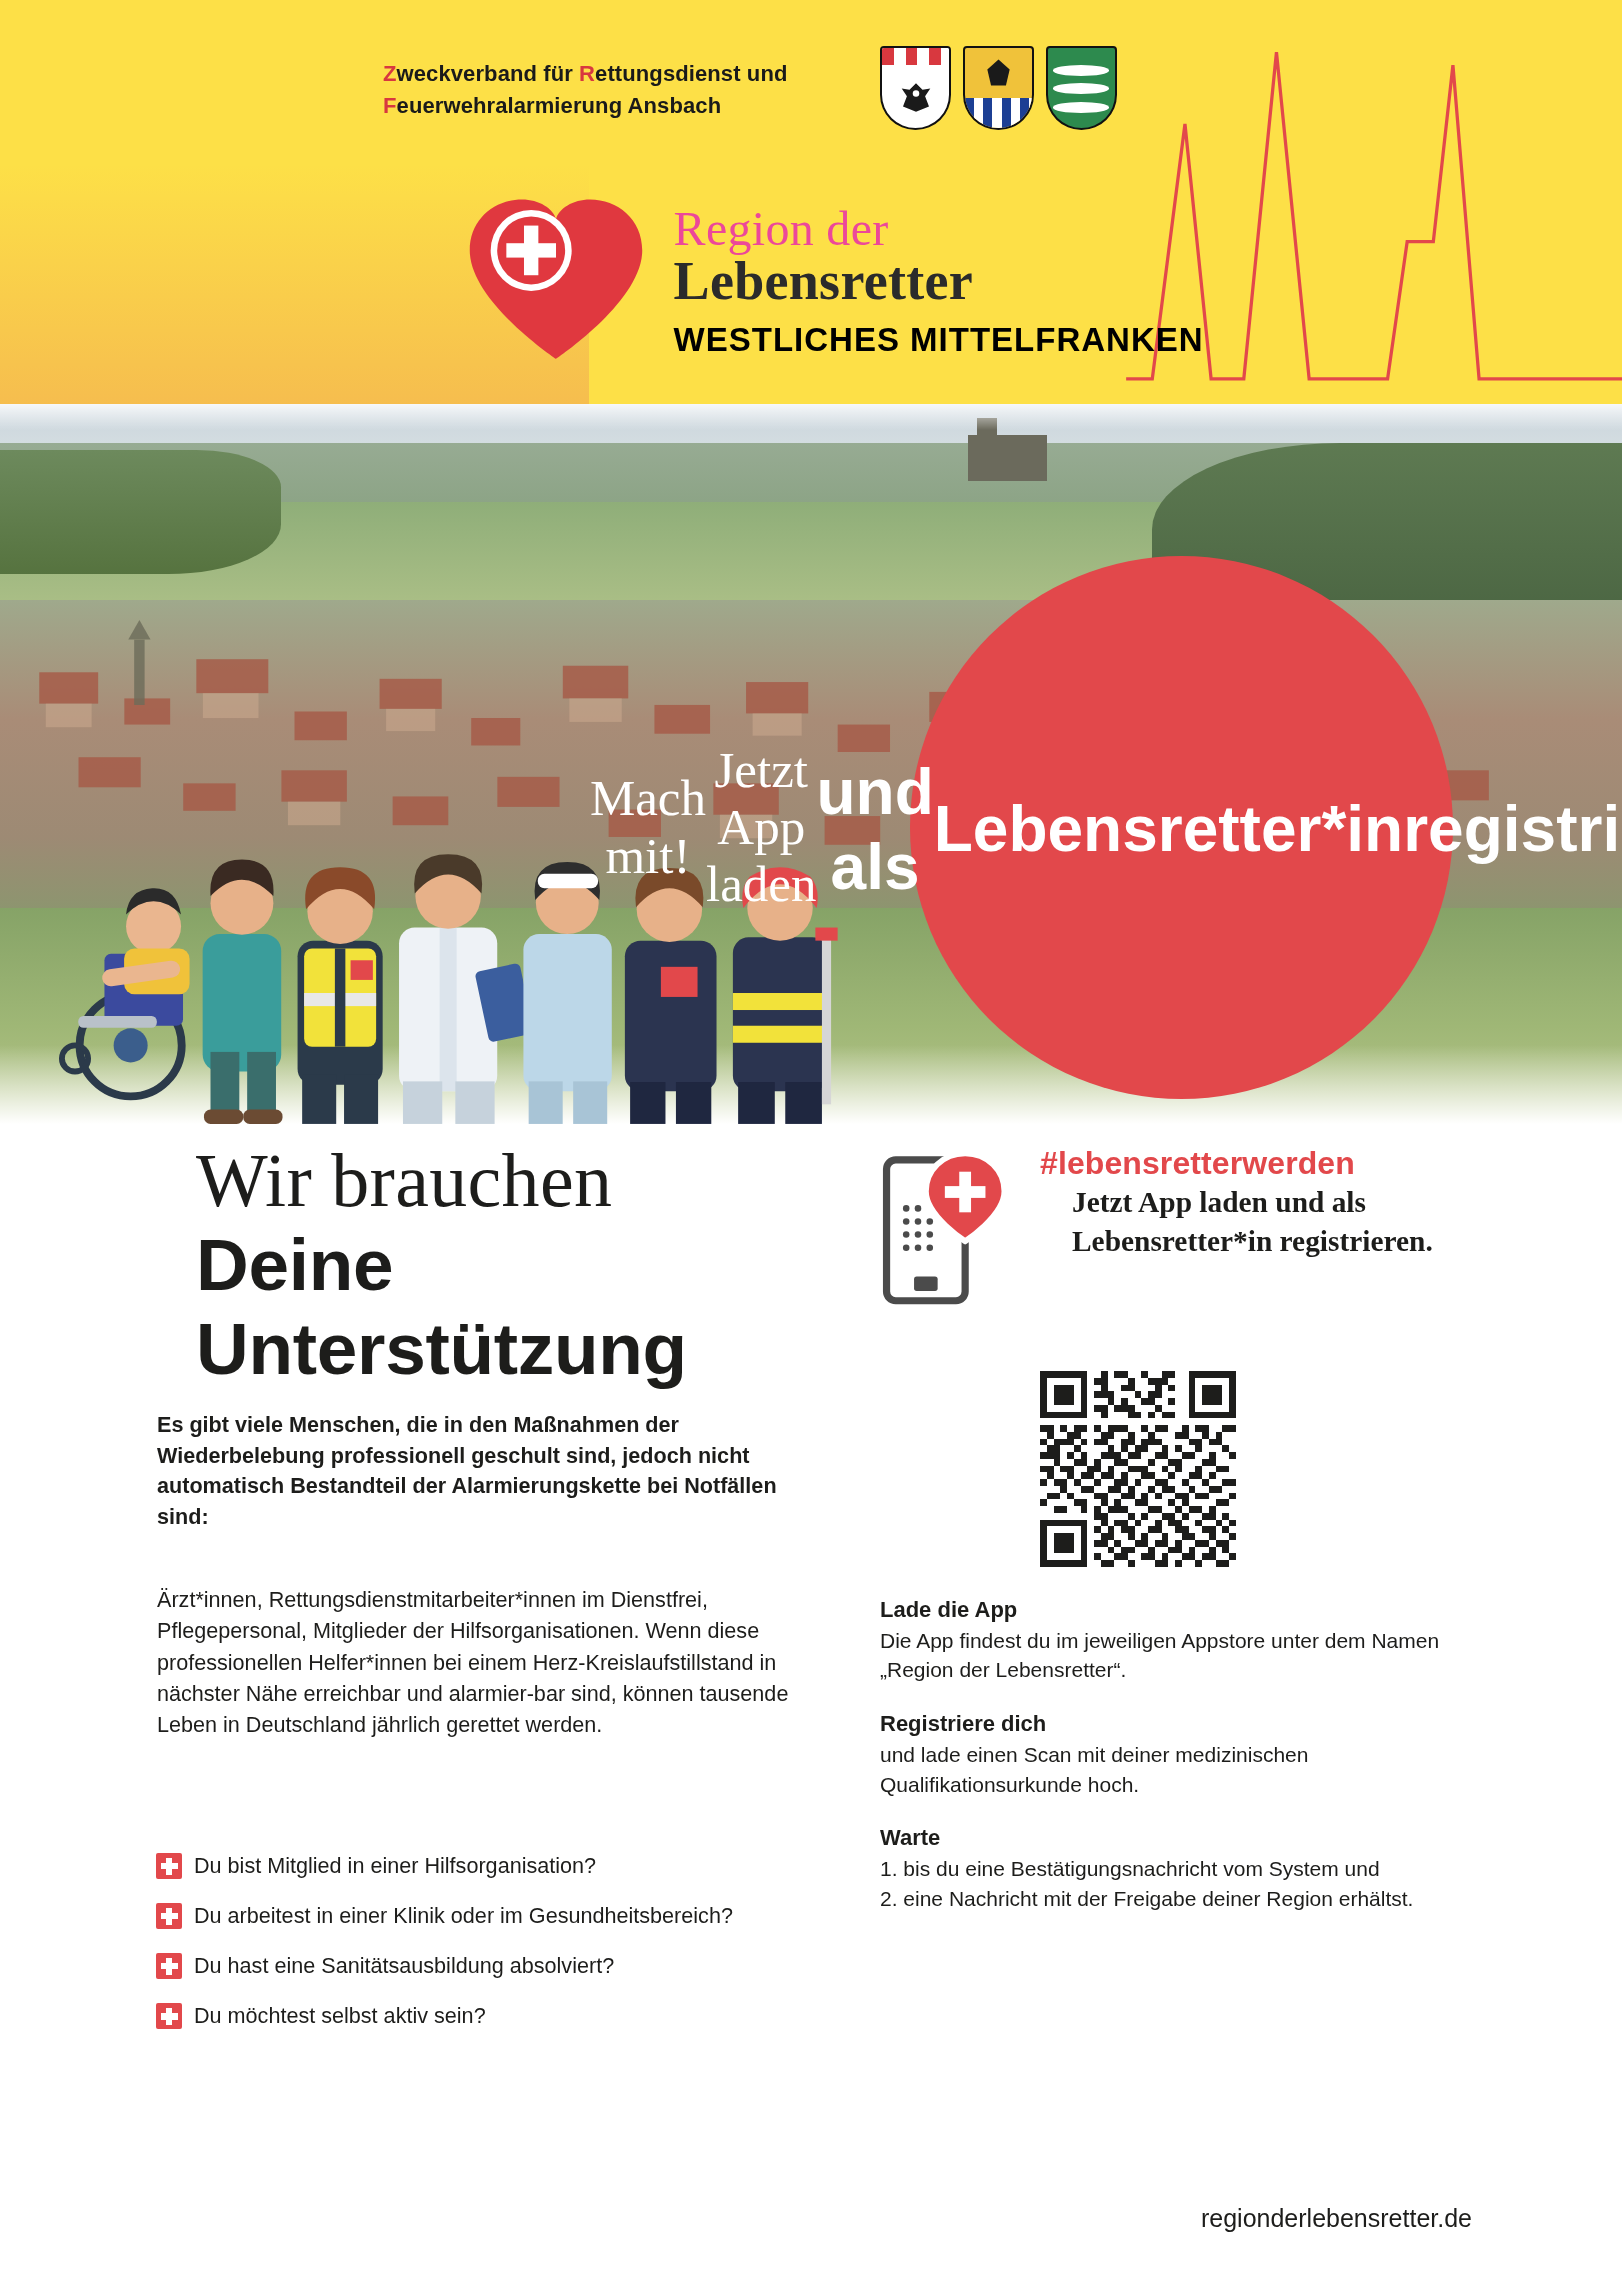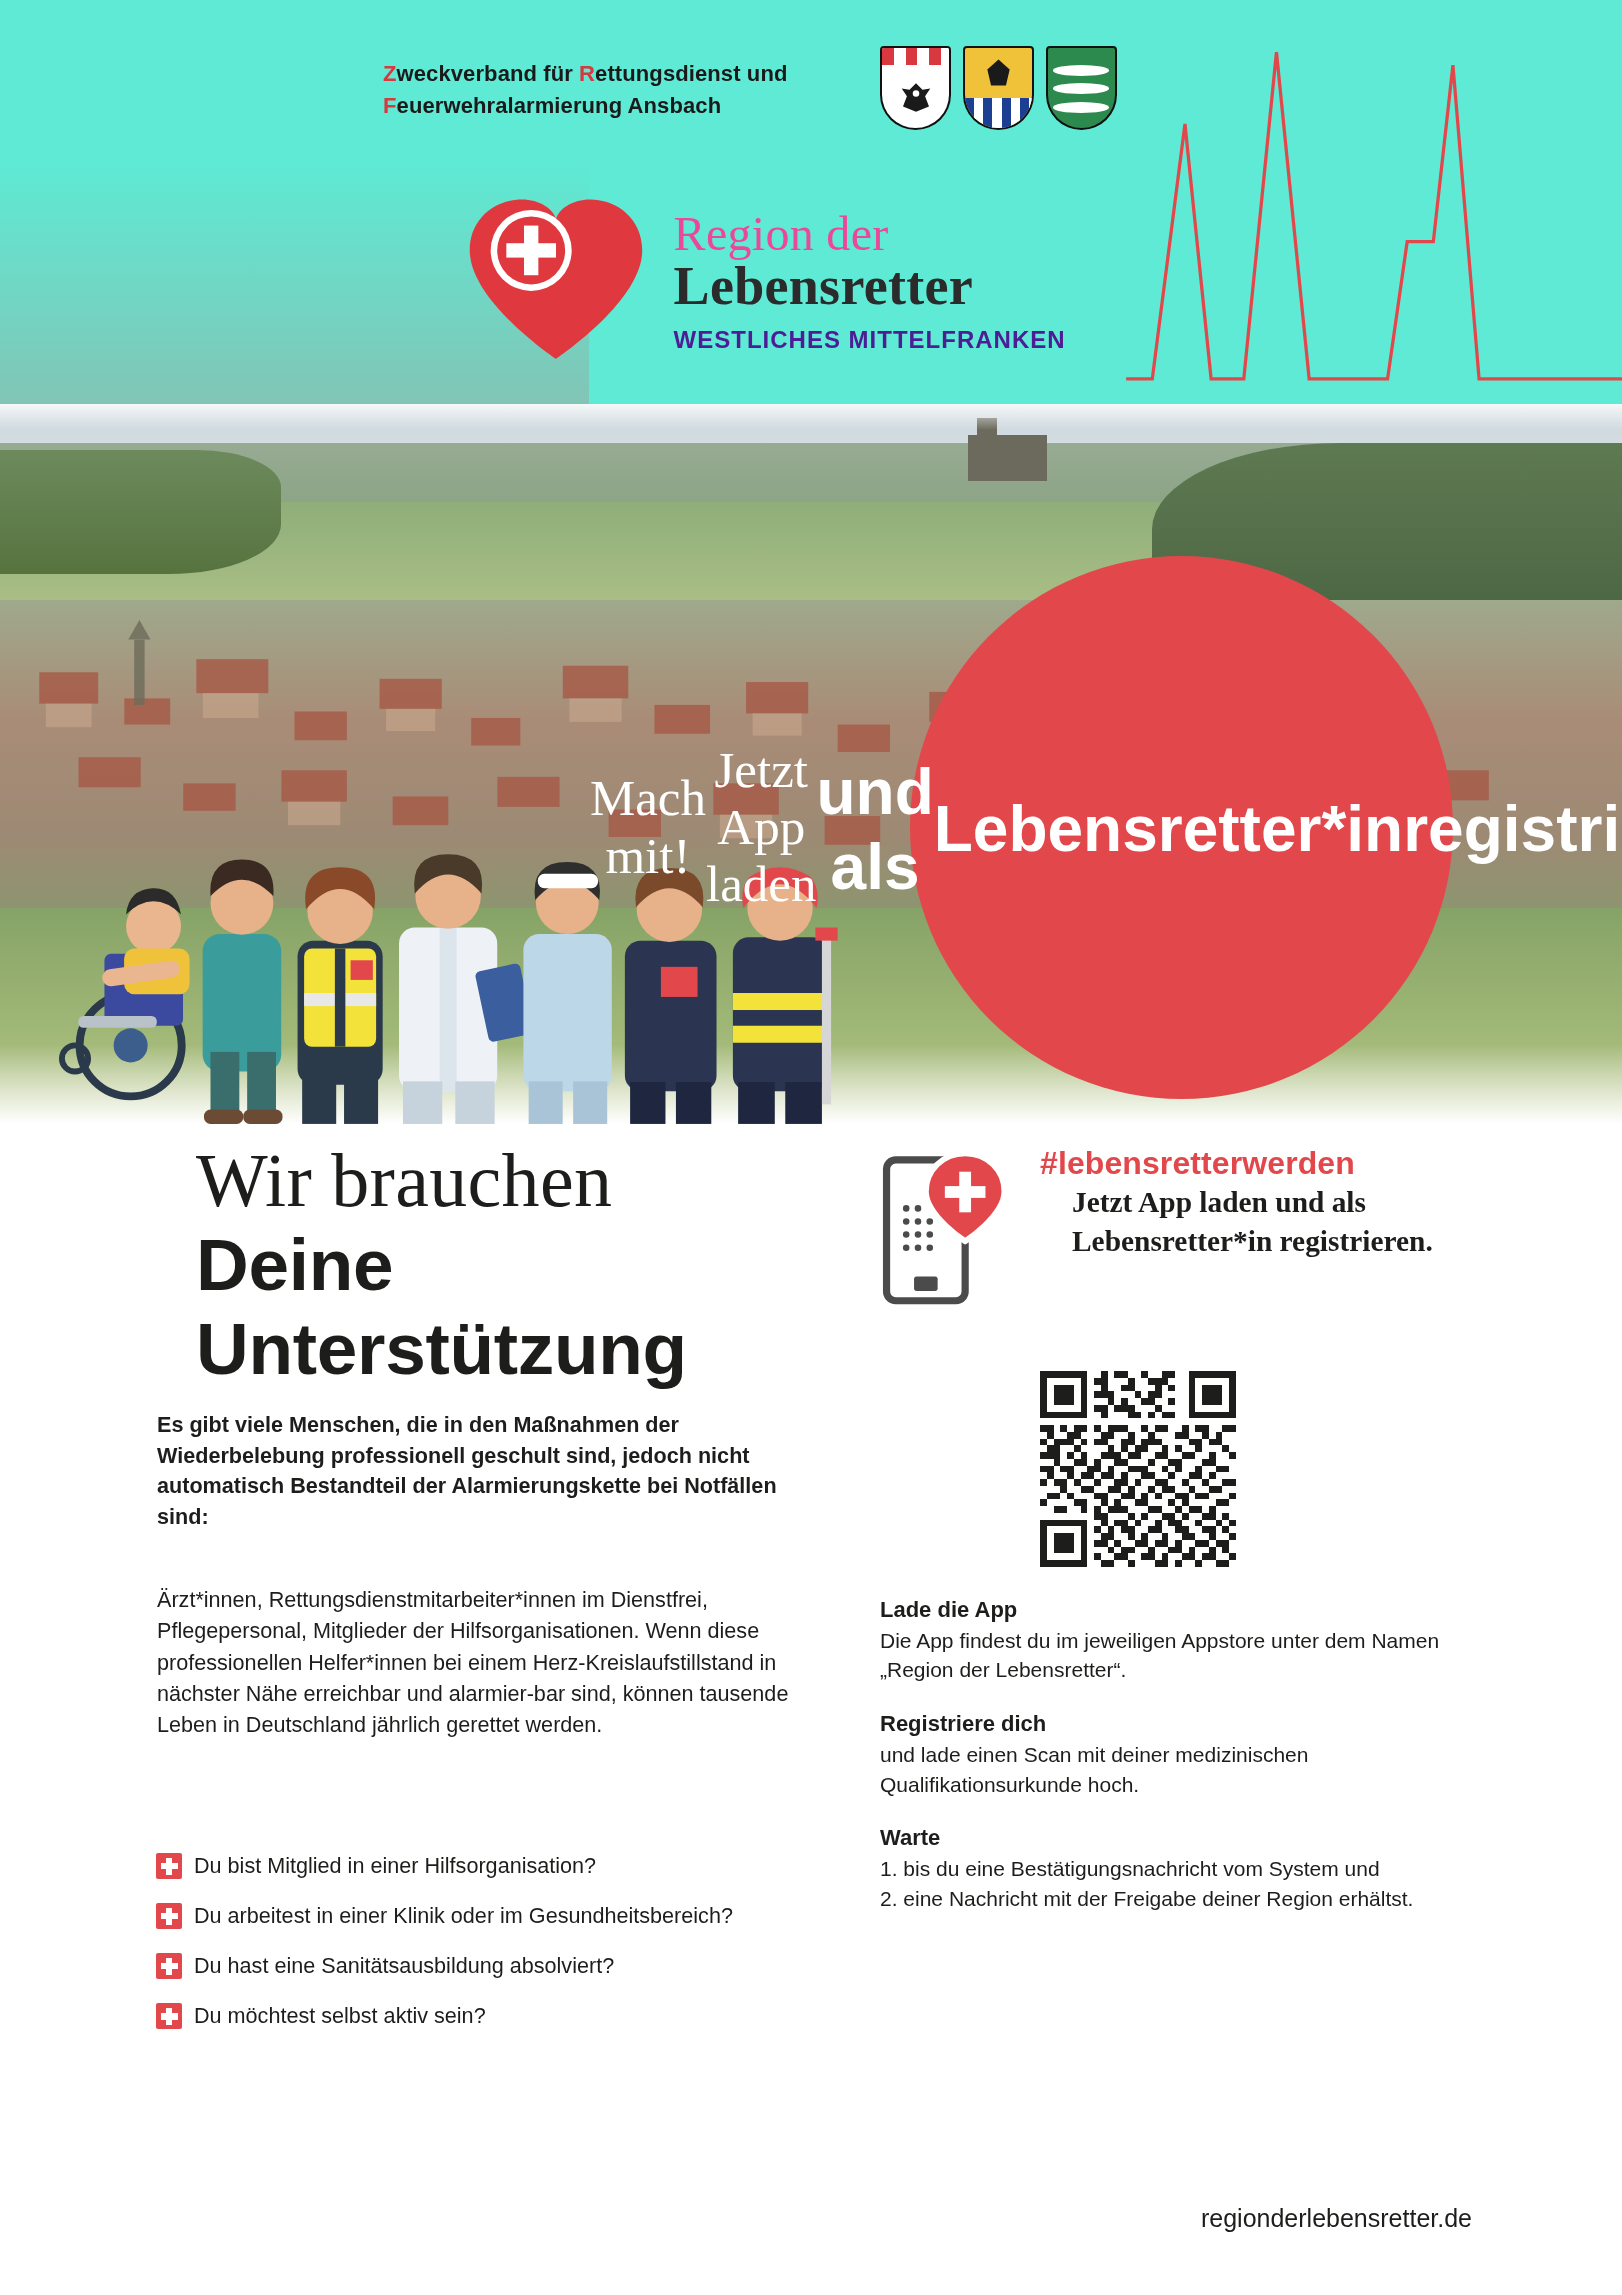--- a/index.html
+++ b/index.html
@@ -17,21 +17,21 @@
     background: #ffffff;
     overflow: hidden;
   }
 
   
   .header-band {
     position: absolute;
     top: 0; left: 0;
     width: 1623px;
     height: 406px;
-    background: #5eead4;
+    background: #fde047;
   }
   
   .header-wash {
     position: absolute;
     left: 0; top: 164px;
     width: 589px; height: 249px;
     background: linear-gradient(to bottom, rgba(237,118,118,0.00), rgba(226,95,98,0.28));
     pointer-events: none;
   }
 
@@ -129,22 +129,22 @@
     font-family: "Liberation Serif", serif;
     font-weight: bold;
     font-size: 54px;
     color: #2b2b2b;
     line-height: 1.05;
     letter-spacing: 0.3px;
   }
   .logo-l3 {
     font-family: "Liberation Sans", sans-serif;
     font-weight: bold;
-    font-size: 24px;
-    color: #4c1d95;
+    font-size: 33px;
+    color: #000000;
     letter-spacing: 1px;
     margin-top: 11px;
   }
 
   
   .photo {
     position: absolute;
     left: 0; top: 404px;
     width: 1623px;
     height: 720px;

